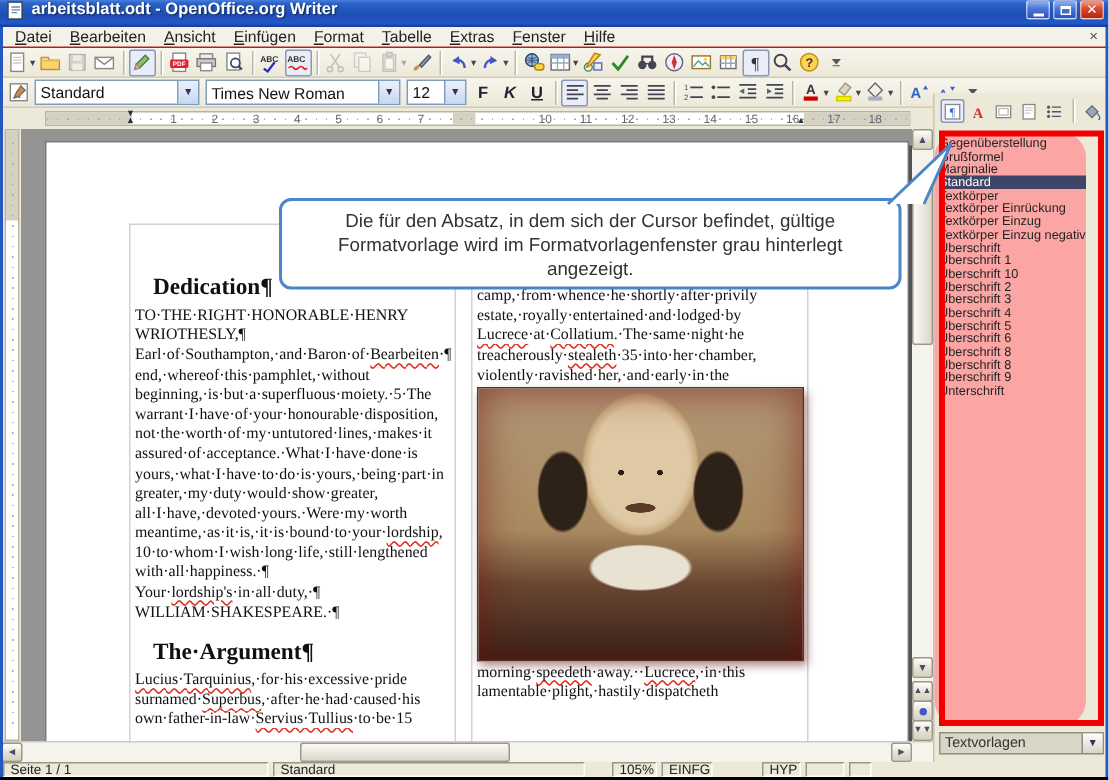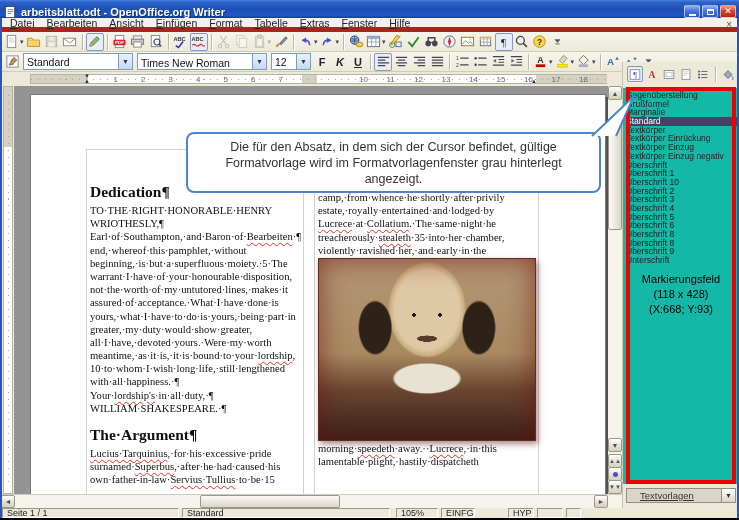--- a/index.html
+++ b/index.html
@@ -2,31 +2,31 @@
 <html><head>
 <meta charset="utf-8">
 <style>
   *{margin:0;padding:0;box-sizing:border-box;}
   html,body{width:739px;height:520px;overflow:hidden;}
   body{font-family:"Liberation Sans","DejaVu Sans",sans-serif;font-size:11px;background:#ece9d8;position:relative;}
 
   
   .titlebar{position:absolute;left:0;top:0;width:739px;height:18px;
     background:linear-gradient(180deg,#4a7fe0 0%,#2a63c8 12%,#1e4eb4 55%,#2258c8 85%,#16389a 100%);
-    display:flex;align-items:flex-end;padding:0 3px;color:#fff;}
+    display:flex;align-items:flex-start;padding:0 3px;color:#fff;}
   .titlebar .ticon{width:14px;height:13px;margin-right:4px;}
   .title-text{font-weight:bold;font-size:11px;text-shadow:1px 1px 1px rgba(0,0,0,.45);flex:1;white-space:nowrap;}
   .winbtns{display:flex;gap:2px;}
   .winbtn{width:16px;height:13px;border:1px solid rgba(255,255,255,.55);border-radius:2px;
     background:linear-gradient(180deg,#8fb0ee,#4a74d8 45%,#2a54c0);display:flex;align-items:center;justify-content:center;}
   .winbtn.close{background:linear-gradient(180deg,#f0a088,#d84430 45%,#b02810);color:#fff;font-size:9px;font-weight:bold;line-height:1;}
   .g-min{width:7px;height:2px;background:#fff;margin-top:7px;}
   .g-rest{width:7px;height:6px;border:1px solid #fff;border-top-width:2px;}
 
-  .menubar{position:absolute;left:0;top:18px;width:739px;height:14px;background:#f4f2e8;border-bottom:5px solid #b91c1c;
+  .menubar{position:absolute;left:0;top:18px;width:739px;height:14px;background:#f4f2e8;border-bottom:1px solid #b91c1c;
     display:flex;align-items:center;padding-left:4px;}
   .menu-item{padding:0 6px;font-size:10.5px;color:#222;}
   .menu-item::first-letter{text-decoration:underline;}
   .menubar .mclose{position:absolute;right:7px;top:1px;font-size:10px;color:#555;}
 
   .toolbar{position:absolute;left:0;width:739px;height:20px;background:linear-gradient(180deg,#f7f5ec,#ece9d8);
     border-bottom:1px solid #d0ccba;display:flex;align-items:center;padding-left:3px;}
   #toolbar-main{top:32px;}
   #toolbar-format{top:52px;}
   .tbi{min-width:18px;height:18px;display:flex;align-items:center;justify-content:center;border:1px solid transparent;border-radius:2px;}
@@ -59,21 +59,21 @@
   .vr-ticks{position:absolute;left:4px;top:8px;width:1px;height:392px;
     background:repeating-linear-gradient(180deg,#aaa69a 0 1px,transparent 1px 6.9px);}
 
   
   .canvas{position:absolute;left:14px;top:86px;width:594px;height:408px;background:#949494;overflow:hidden;}
   .page{position:absolute;left:16px;top:8px;width:576px;height:520px;background:#fff;border:1px solid #7a7a7a;
     box-shadow:3px 3px 0 rgba(60,60,60,.75);}
   .colbound{position:absolute;border:1px solid #d2d2d2;}
   .doccol{position:absolute;font-family:"Liberation Serif","DejaVu Serif",serif;font-size:10.6px;line-height:13.2px;color:#101010;}
   .doccol .line{white-space:nowrap;height:13.2px;}
-  .blk-h .line{font-size:15.5px;font-weight:bold;height:19px;line-height:19px;}
+  .blk-h .line{font-size:15.5px;font-weight:bold;height:19px;line-height:19px;margin-left:12px;}
   .blk-h{margin-bottom:3px;}
   .blk-h + .blk-h, .blk-p + .blk-h{margin-top:10px;}
   .sp{text-decoration:underline;text-decoration-style:wavy;text-decoration-color:#e03020;text-decoration-thickness:1px;text-underline-offset:2px;}
   .portrait{width:218px;height:183px;margin:1px 0;border:1px solid #5a3026;
     background:
       radial-gradient(circle 3px at 44% 31%, #2a1c12 0 60%, transparent 65%),
       radial-gradient(circle 3px at 56% 31%, #2a1c12 0 60%, transparent 65%),
       radial-gradient(ellipse 16px 5px at 50% 44%, #5a3a28 0 60%, transparent 65%),
       radial-gradient(ellipse 58px 26px at 50% 66%, #e8e2d2 0 55%, transparent 60%),
       radial-gradient(ellipse 26px 42px at 26% 38%, #2e2118 0 60%, transparent 66%),
@@ -85,29 +85,29 @@
   
   .callout{position:absolute;left:186px;top:132px;width:415px;height:61px;background:#fff;border:2px solid #4a86c8;
     border-radius:8px;z-index:55;display:flex;align-items:center;justify-content:center;text-align:center;
     padding:2px 12px;font-size:12.5px;color:#333;line-height:16px;}
   .callout-tail{position:absolute;left:570px;top:90px;z-index:56;}
 
   
   .panel{position:absolute;left:622px;top:62px;width:117px;height:446px;background:#ece9d8;border-left:1px solid #c9c5b2;z-index:20;}
   .panel-icons{display:flex;align-items:center;gap:1px;padding:4px 3px 3px 4px;}
   .panel-icons .tbi{min-width:16px;height:16px;}
-  .style-list{position:absolute;left:0px;top:26px;width:115px;height:396px;background:#14b8a6;font-size:8.5px;color:#222;
-    padding:3px 0 0 3px;overflow:hidden;z-index:22;}
+  .style-list{position:absolute;left:0px;top:26px;width:101px;height:396px;background:#fca5a5;font-size:8.5px;color:#222;
+    padding:3px 0 0 3px;overflow:hidden;z-index:22;border-radius:17px;}
   .style-item{height:8.7px;line-height:8.6px;white-space:nowrap;}
   .style-item.selected{background:#3f4566;color:#fff;width:100%;}
   .annotation{position:absolute;left:6px;top:210px;width:104px;text-align:center;font-size:11px;color:#000;z-index:24;line-height:15px;}
   .redbox{position:absolute;left:3px;top:25px;width:110px;height:397px;border:4px solid #ee0000;z-index:30;pointer-events:none;}
   .panel-combo{position:absolute;left:3px;top:426px;width:110px;height:15px;border:1px solid #928e80;background:#d9d5c7;
     display:flex;align-items:center;}
-  .panel-combo .cval{flex:1;font-size:9.5px;padding:0 13px;color:#333;text-decoration:underline;}
+  .panel-combo .cval{flex:1;font-size:9.5px;padding:0 3px;color:#333;}
   .panel-combo .cbtn{width:14px;height:100%;border-left:1px solid #928e80;background:linear-gradient(#fdfdfb,#d8d4c8);
     display:flex;align-items:center;justify-content:center;font-size:7px;color:#335;}
 
   
   .xpbtn{background:linear-gradient(180deg,#fefefb,#e5e1d2 55%,#d5d0bf);border:1px solid #9b978a;border-radius:2px;
     display:flex;align-items:center;justify-content:center;color:#44506a;font-size:7px;line-height:1;}
   .vscroll{position:absolute;left:608px;top:86px;width:14px;height:408px;background:#f4f3ec;}
   .vthumb{position:absolute;left:0px;top:34px;width:14px;height:110px;background:linear-gradient(90deg,#fbfaf6,#dbd7c8);
     border:1px solid #9b978a;border-radius:2px;}
   .vs-btn{position:absolute;left:0;width:14px;height:14px;}
@@ -632,42 +632,37 @@
       <div class="style-item">Überschrift 2</div>
       <div class="style-item">Überschrift 3</div>
       <div class="style-item">Überschrift 4</div>
       <div class="style-item">Überschrift 5</div>
       <div class="style-item">Überschrift 6</div>
       <div class="style-item">Überschrift 8</div>
       <div class="style-item">Überschrift 8</div>
       <div class="style-item">Überschrift 9</div>
       <div class="style-item">Unterschrift</div>
     </div>
-  <div class="annotation">
-    <div>Markierungsfeld</div>
-    <div>(118 x 428)</div>
-    <div>(X:668; Y:93)</div>
-  </div>
   <div class="redbox"></div>
   <div class="panel-combo">
     <span class="cval">Textvorlagen</span>
     <span class="cbtn">▼</span>
   </div>
 </div>
 
 <div class="hscroll">
   <div class="hs-btn xpbtn" style="left:1px;">◄</div>
   <div class="hthumb"></div>
   <div class="hs-btn xpbtn" style="left:594px;">►</div>
 </div>
 
 <div class="statusbar">
   <span class="scell" style="width:177px;">Seite 1 / 1</span>
   <span class="scell" style="width:208px;">Standard</span>
-  <span class="scell" style="width:42px;margin-left:3px;">105%</span>
+  <span class="scell" style="width:30px;margin-left:15px;">105%</span>
   <span class="scell" style="width:34px;">EINFG</span>
   <span class="scell" style="width:27px;margin-top:48px;">STD</span>
   <span class="scell" style="width:26px;">HYP</span>
   <span class="scell" style="width:26px;"></span>
   <span class="scell" style="width:15px;"></span>
 </div>
 <div class="bottom-strip"></div>
 <div class="edge left"></div>
 <div class="edge right"></div>
 

